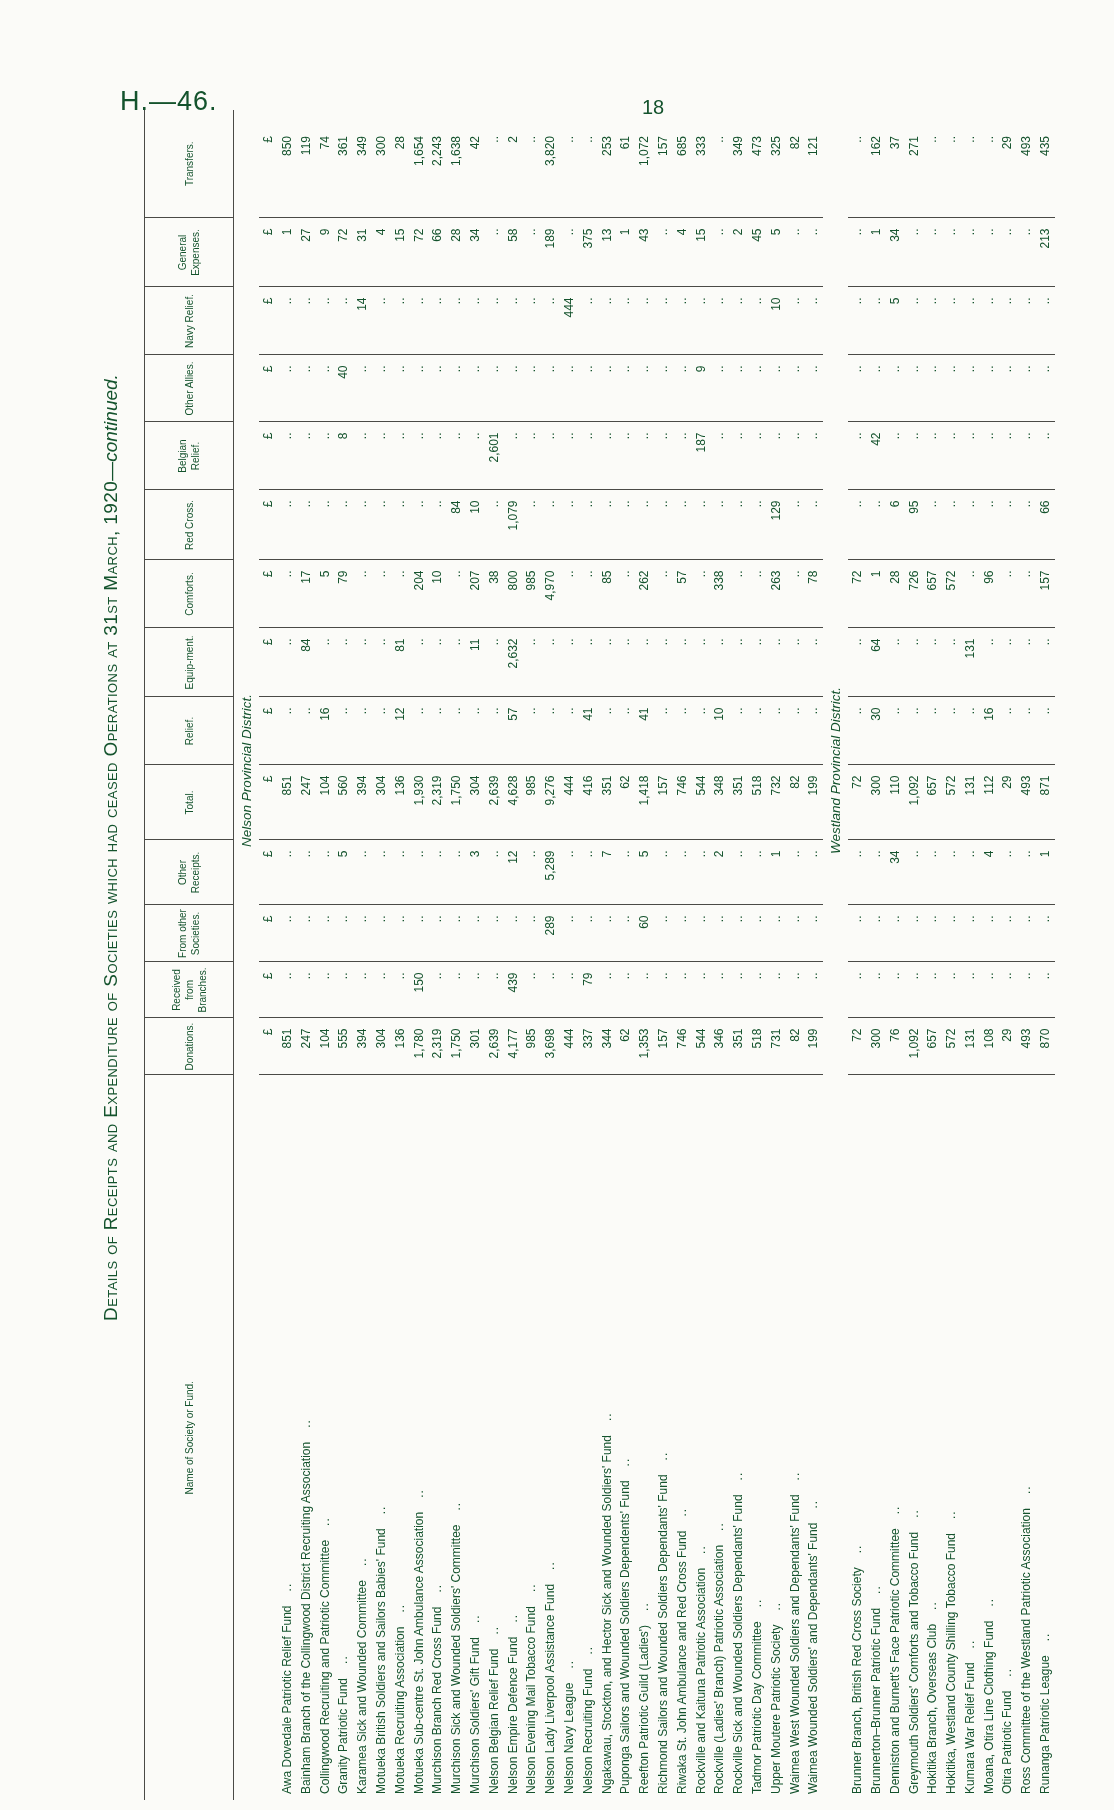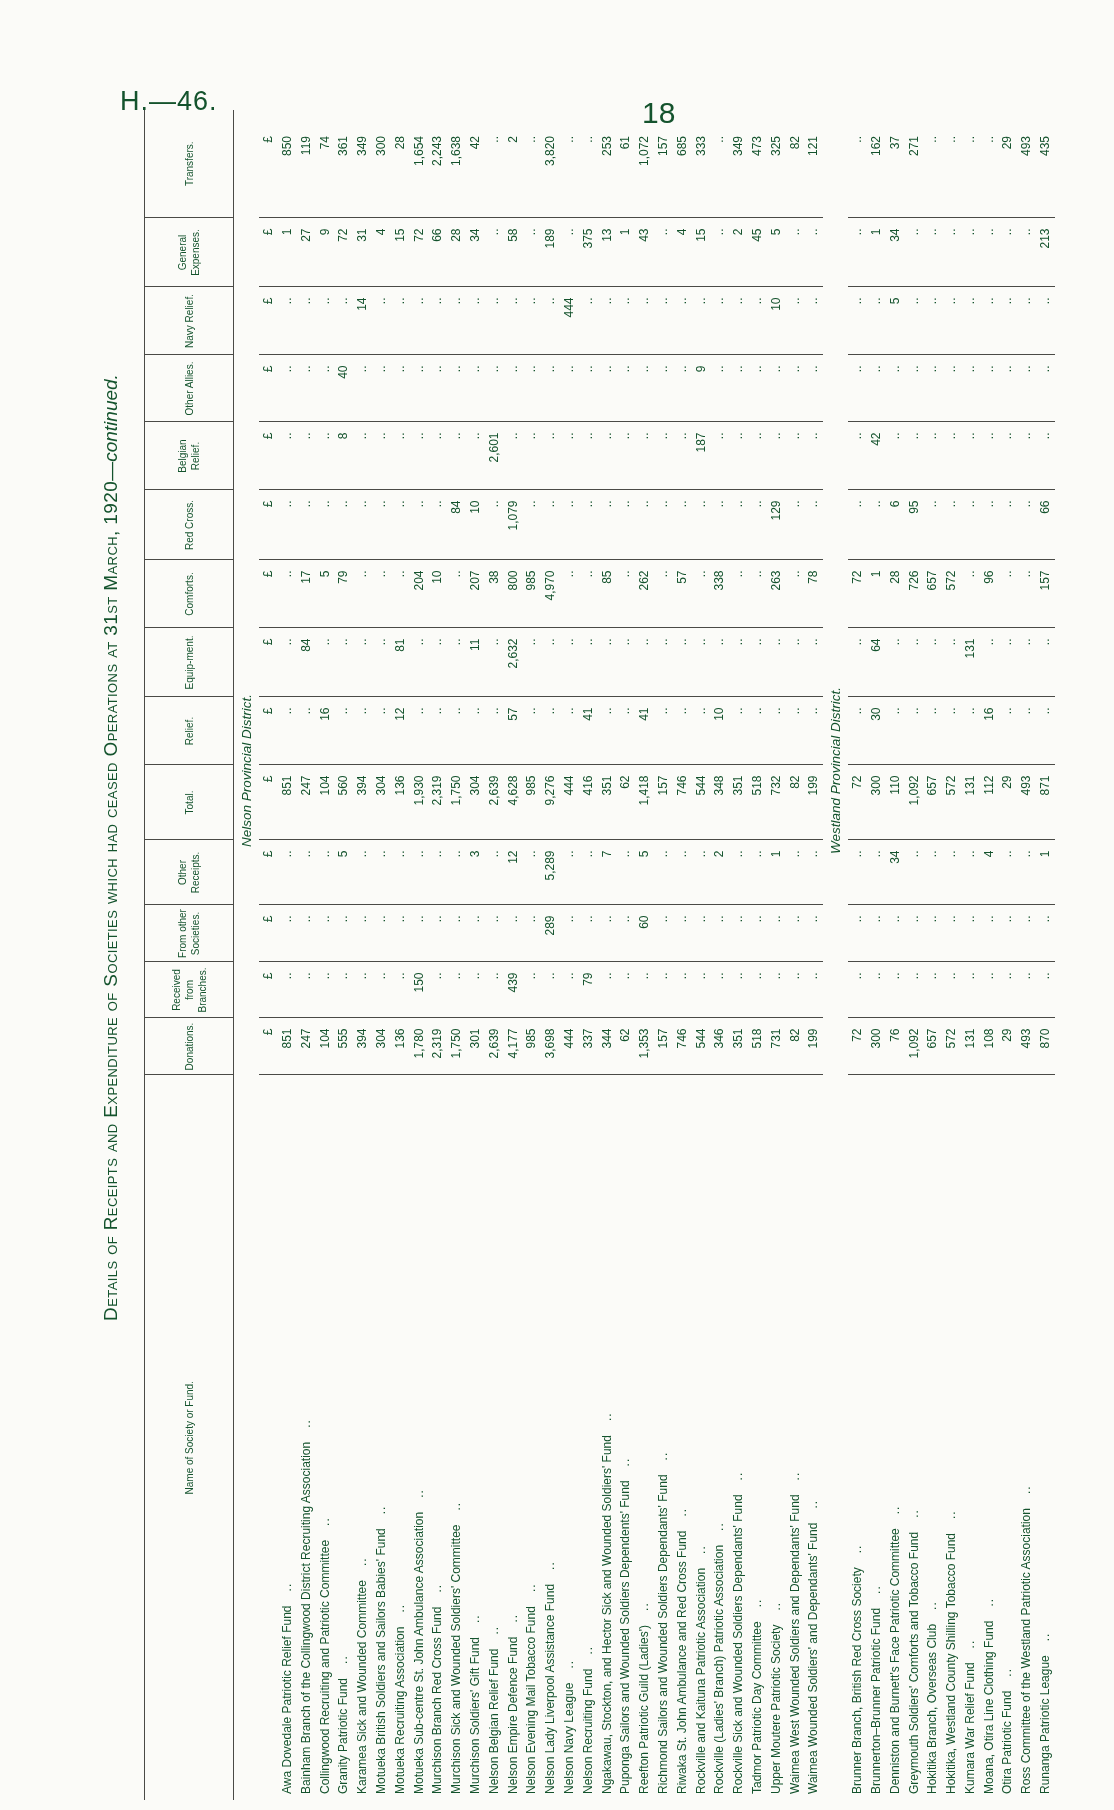--- a/index.html
+++ b/index.html
@@ -1,19 +1,19 @@
 <!DOCTYPE html>
 <html><head>
 <meta charset="utf-8">
 <style>
   html,body{margin:0;padding:0;background:#e8e8e4;}
   .page{position:relative;width:1114px;height:1810px;background:#fbfbf8;overflow:hidden;
         font-family:Liberation Sans, sans-serif;color:#14532d;}
   .doc-ref{position:absolute;left:120px;top:86px;font-size:27px;letter-spacing:1px;}
-  .page-num{position:absolute;left:642px;top:96px;font-size:30px;}
+  .page-num{position:absolute;left:642px;top:96px;font-size:20px;}
   .rot{position:absolute;left:-305px;top:515px;width:1690px;height:880px;
        transform:rotate(-90deg);}
   .title{width:1690px;height:44px;text-align:center;padding-left:215px;box-sizing:border-box;
          font-variant:small-caps;font-size:19px;letter-spacing:.4px;white-space:nowrap;}
   .title .tcont{font-variant:normal;font-style:italic;letter-spacing:0;}
   table{width:1690px;border-collapse:collapse;table-layout:fixed;font-size:12px;}
   thead th{border-top:1px solid #4a4a46;border-bottom:1px solid #4a4a46;height:88px;
            font-weight:normal;font-size:10px;line-height:1.3;vertical-align:middle;
            text-align:center;padding:0 2px;}
   th,td{border-right:1px solid #4a4a46;}

